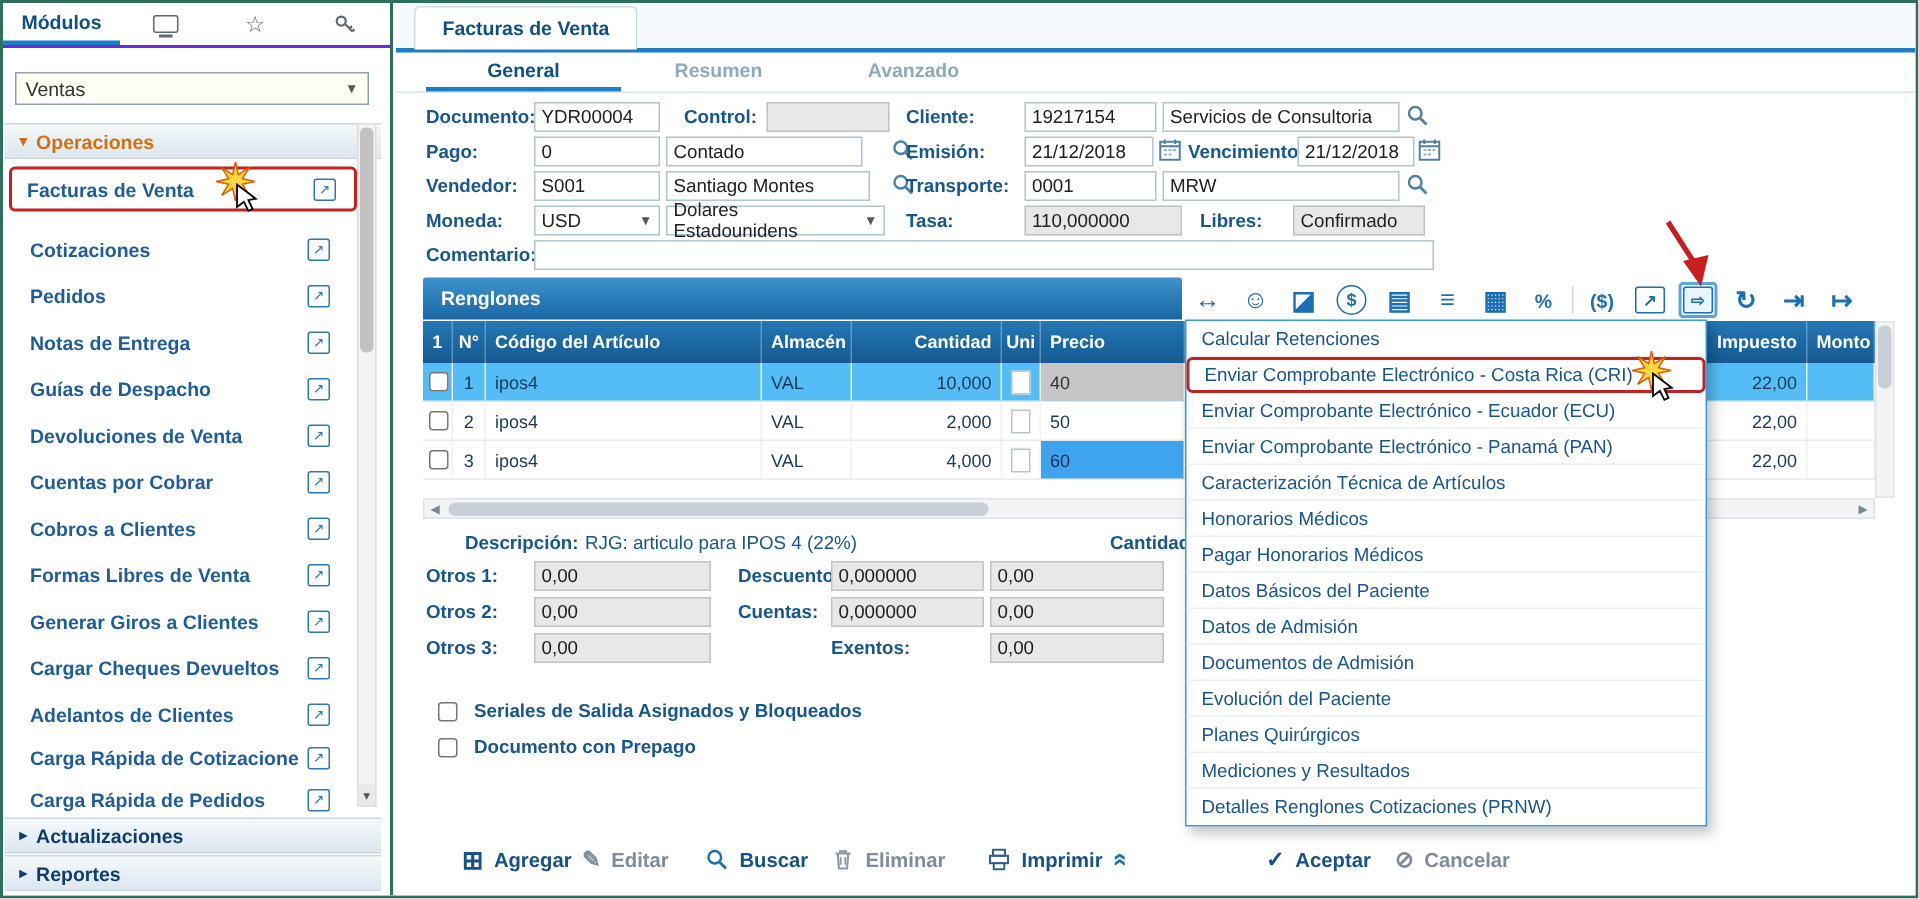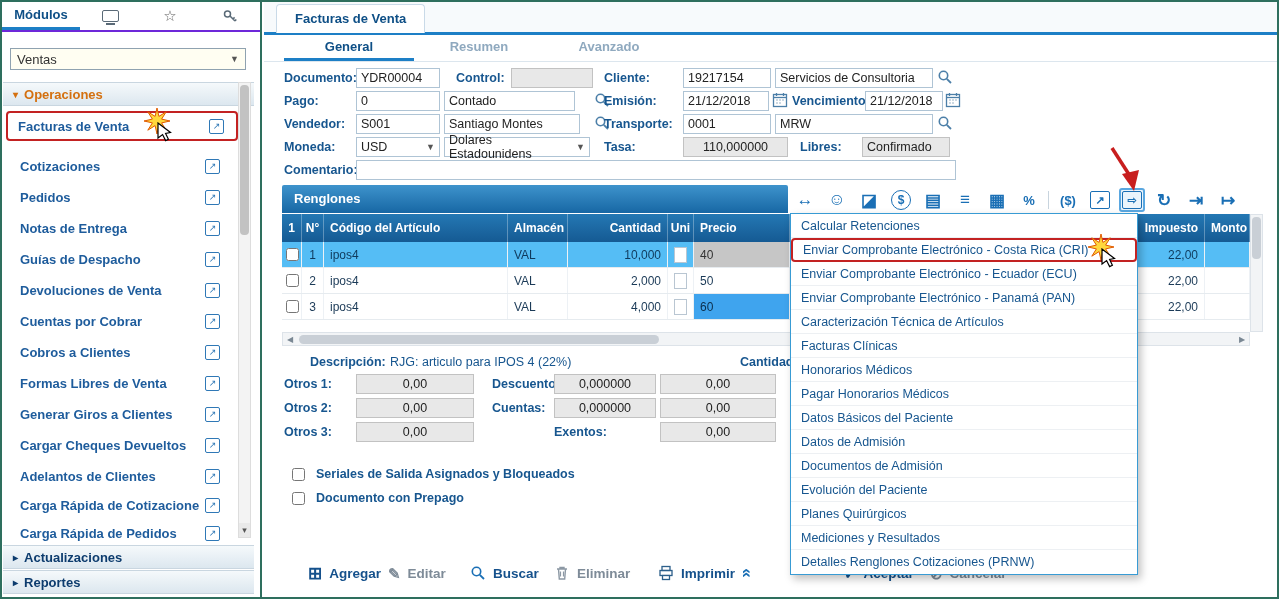--- a/index.html
+++ b/index.html
@@ -28,21 +28,21 @@
   .main{position:absolute;left:262px;top:0;right:0;bottom:0;background:#fff;}
   .tabstrip{position:absolute;left:0;right:0;top:0;height:30px;background:#F7FAFC;border-bottom:3px solid #1D7FC6;}
   .wtab{position:absolute;left:12px;top:2px;height:28px;line-height:28px;padding:0 18px;background:#fff;border:1px solid #C9DAE8;border-bottom:none;border-radius:4px 4px 0 0;color:#0E4F86;font-weight:bold;font-size:13px;cursor:pointer;}
   .subtabs{position:absolute;left:0;right:0;top:33px;height:26px;border-bottom:1px solid #DCE6EE;}
   .subtab{position:absolute;top:0;height:23px;line-height:23px;width:130px;text-align:center;color:#8FA9BF;font-weight:bold;font-size:13px;cursor:pointer;}
   .subtab.active{color:#0E4F86;border-bottom:3px solid #1D7FC6;}
 
   .lbl{position:absolute;height:20px;line-height:20px;color:#17568F;font-weight:bold;font-size:12.5px;white-space:nowrap;}
   .val{position:absolute;height:20px;line-height:20px;color:#17568F;font-size:12.5px;white-space:nowrap;}
   .inp{position:absolute;height:20px;border:1px solid #AFC4D5;font-size:12.5px;padding:0 4px;color:#222;box-sizing:border-box;background:#fff;font-family:"Liberation Sans",sans-serif;}
-  .inp.ro{background:#E8E8E8;border-color:#C2C2C2;text-align:center;}
+  .inp.ro{background:#E8E8E8;border-color:#C2C2C2;text-align:left;}
   .inp.ro.tl{text-align:left;}
   .seldiv{position:absolute;height:20px;border:1px solid #AFC4D5;background:#fff;display:flex;align-items:center;padding:0 4px;box-sizing:border-box;font-size:12.5px;color:#222;cursor:pointer;}
   .seldiv .dda{margin-left:auto;}
   .icbtn{position:absolute;width:18px;height:18px;cursor:pointer;}
 
   .gridbar{position:absolute;left:18px;top:183px;width:506px;height:28px;background:linear-gradient(#3E93CC,#1767A4);color:#fff;font-weight:bold;font-size:13px;line-height:28px;padding-left:12px;box-sizing:border-box;border-radius:2px 2px 0 0;}
   .tbar{position:absolute;left:528px;top:185px;height:26px;display:flex;gap:6px;align-items:center;}
   .tool{width:26px;height:24px;box-sizing:border-box;display:flex;align-items:center;justify-content:center;font-size:17px;font-weight:bold;color:#1A6FB5;cursor:pointer;}
   .tool.small{font-size:13px;}
   .tool.circ span{display:flex;align-items:center;justify-content:center;width:18px;height:18px;border:1.6px solid currentColor;border-radius:50%;font-size:12px;}
@@ -463,21 +463,20 @@
       <span>Cancelar</span>
     </div>
   </main>
 
   <div class="menu">
     <div class="mitem">Calcular Retenciones</div>
     <div class="mitem hl">Enviar Comprobante Electrónico - Costa Rica (CRI)</div>
     <div class="mitem">Enviar Comprobante Electrónico - Ecuador (ECU)</div>
     <div class="mitem">Enviar Comprobante Electrónico - Panamá (PAN)</div>
     <div class="mitem">Caracterización Técnica de Artículos</div>
-    <div class="mitem">Facturas Clínicas</div>
     <div class="mitem">Honorarios Médicos</div>
     <div class="mitem">Pagar Honorarios Médicos</div>
     <div class="mitem">Datos Básicos del Paciente</div>
     <div class="mitem">Datos de Admisión</div>
     <div class="mitem">Documentos de Admisión</div>
     <div class="mitem">Evolución del Paciente</div>
     <div class="mitem">Planes Quirúrgicos</div>
     <div class="mitem">Mediciones y Resultados</div>
     <div class="mitem">Detalles Renglones Cotizaciones (PRNW)</div>
   </div>

